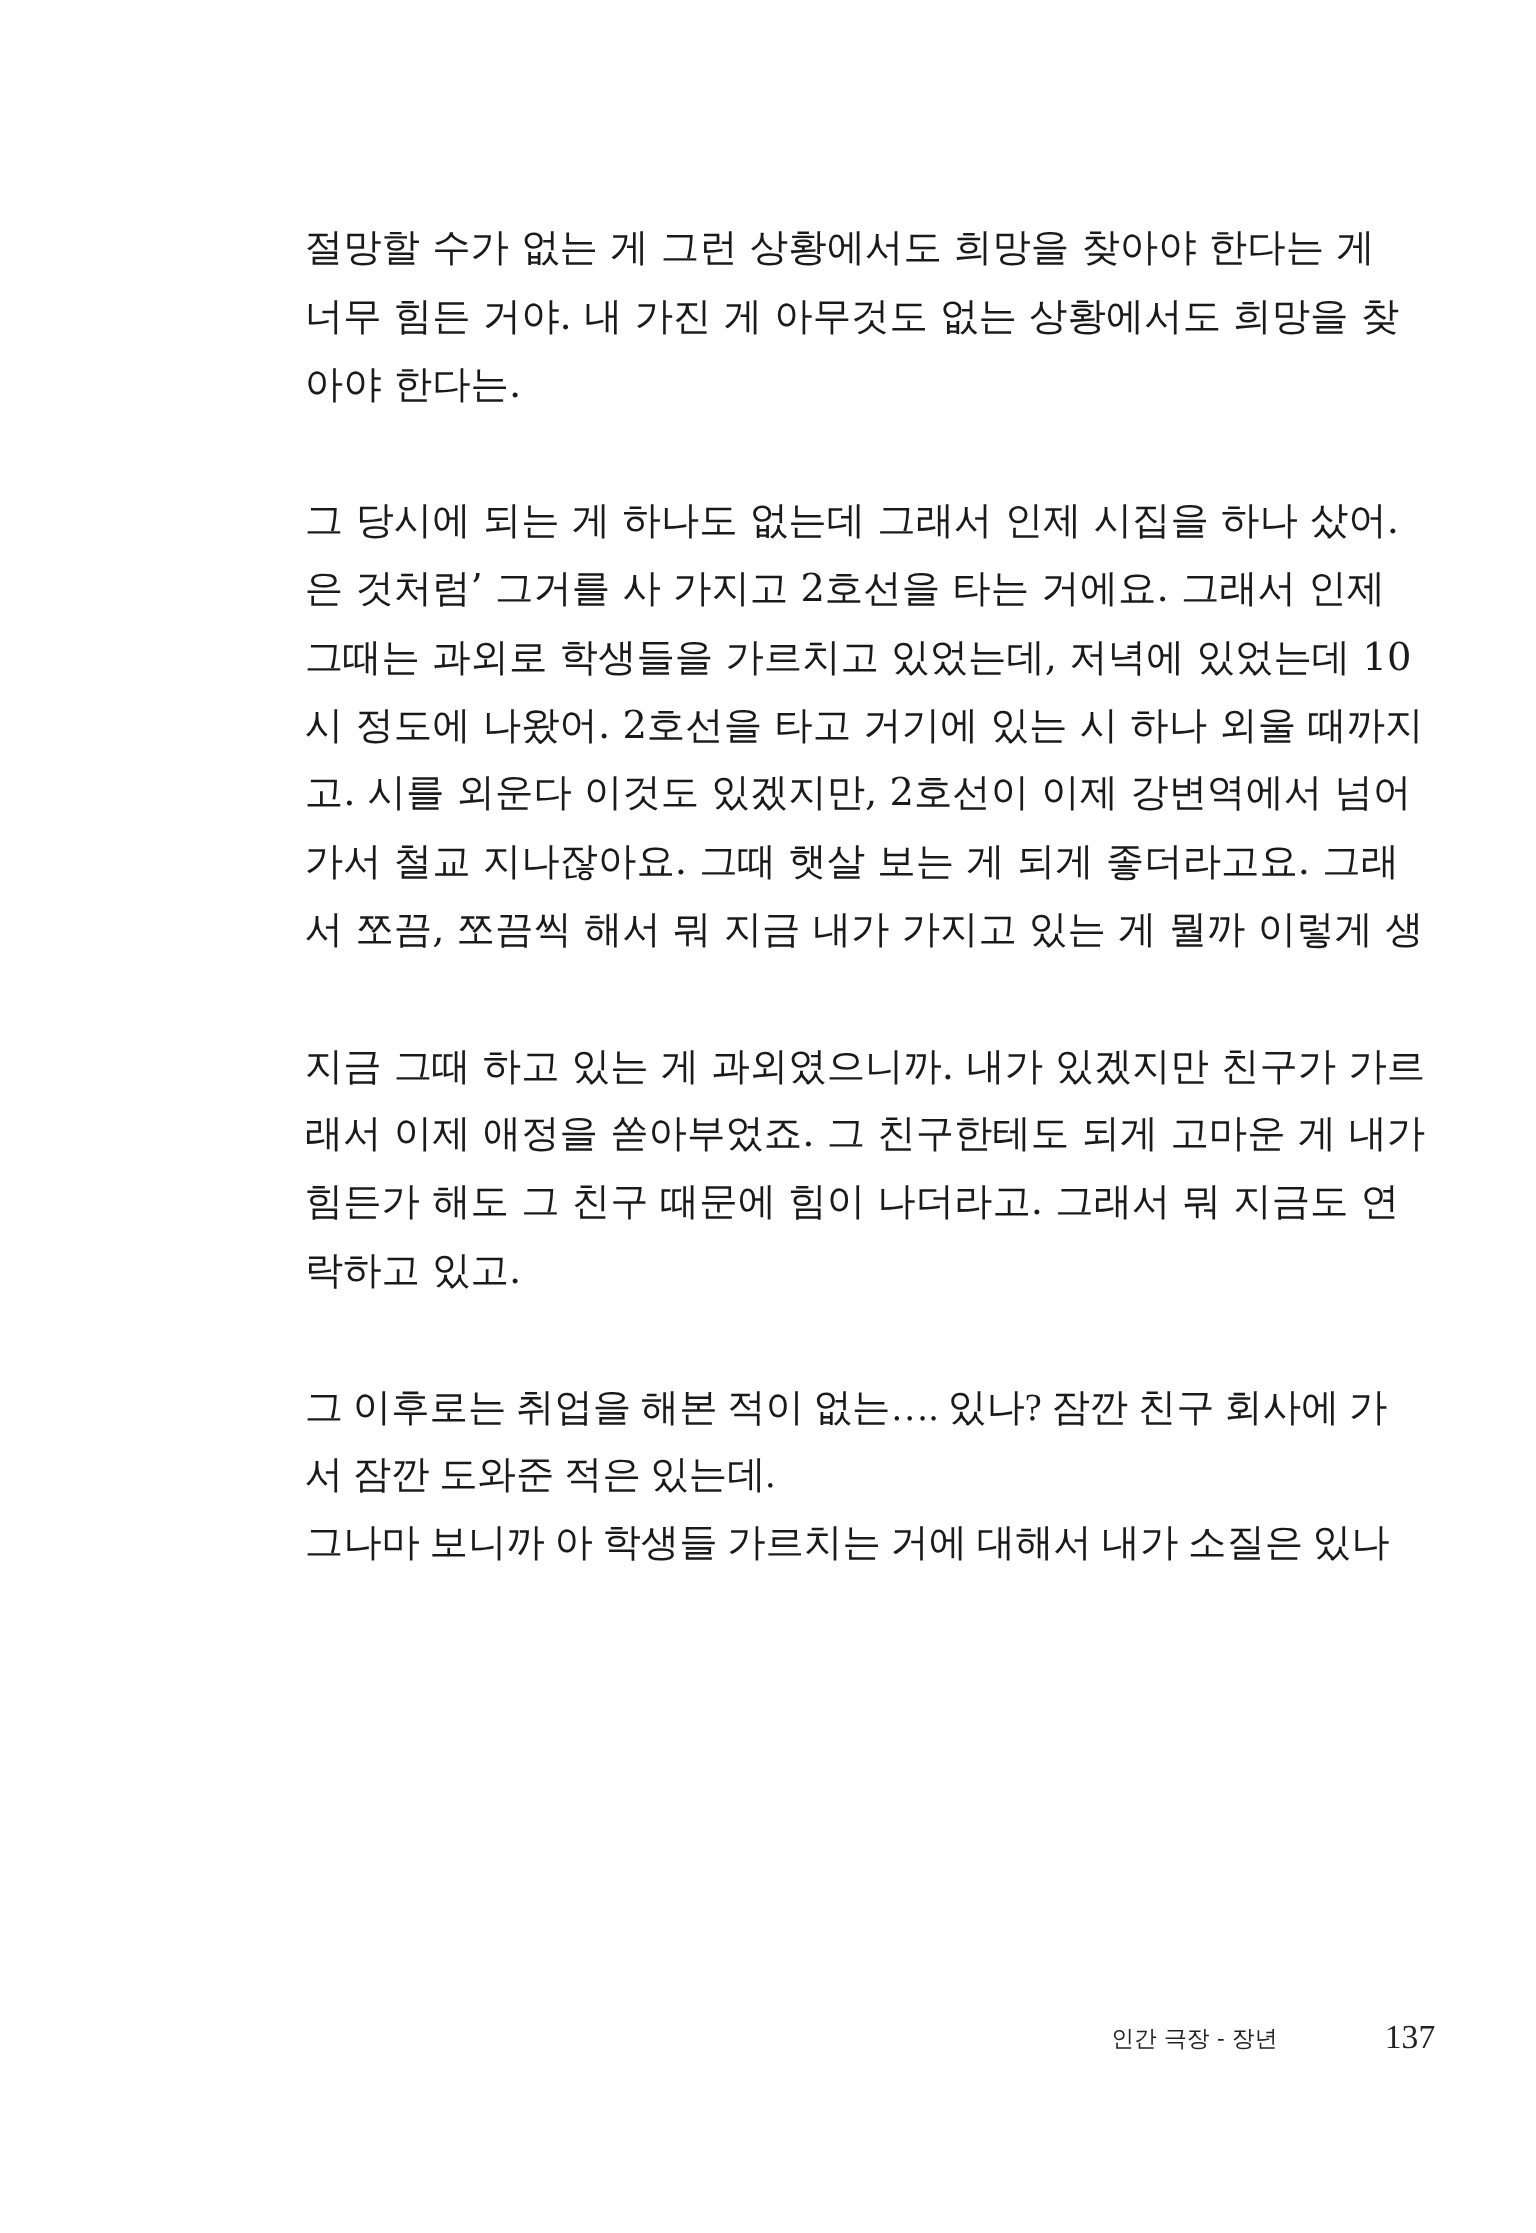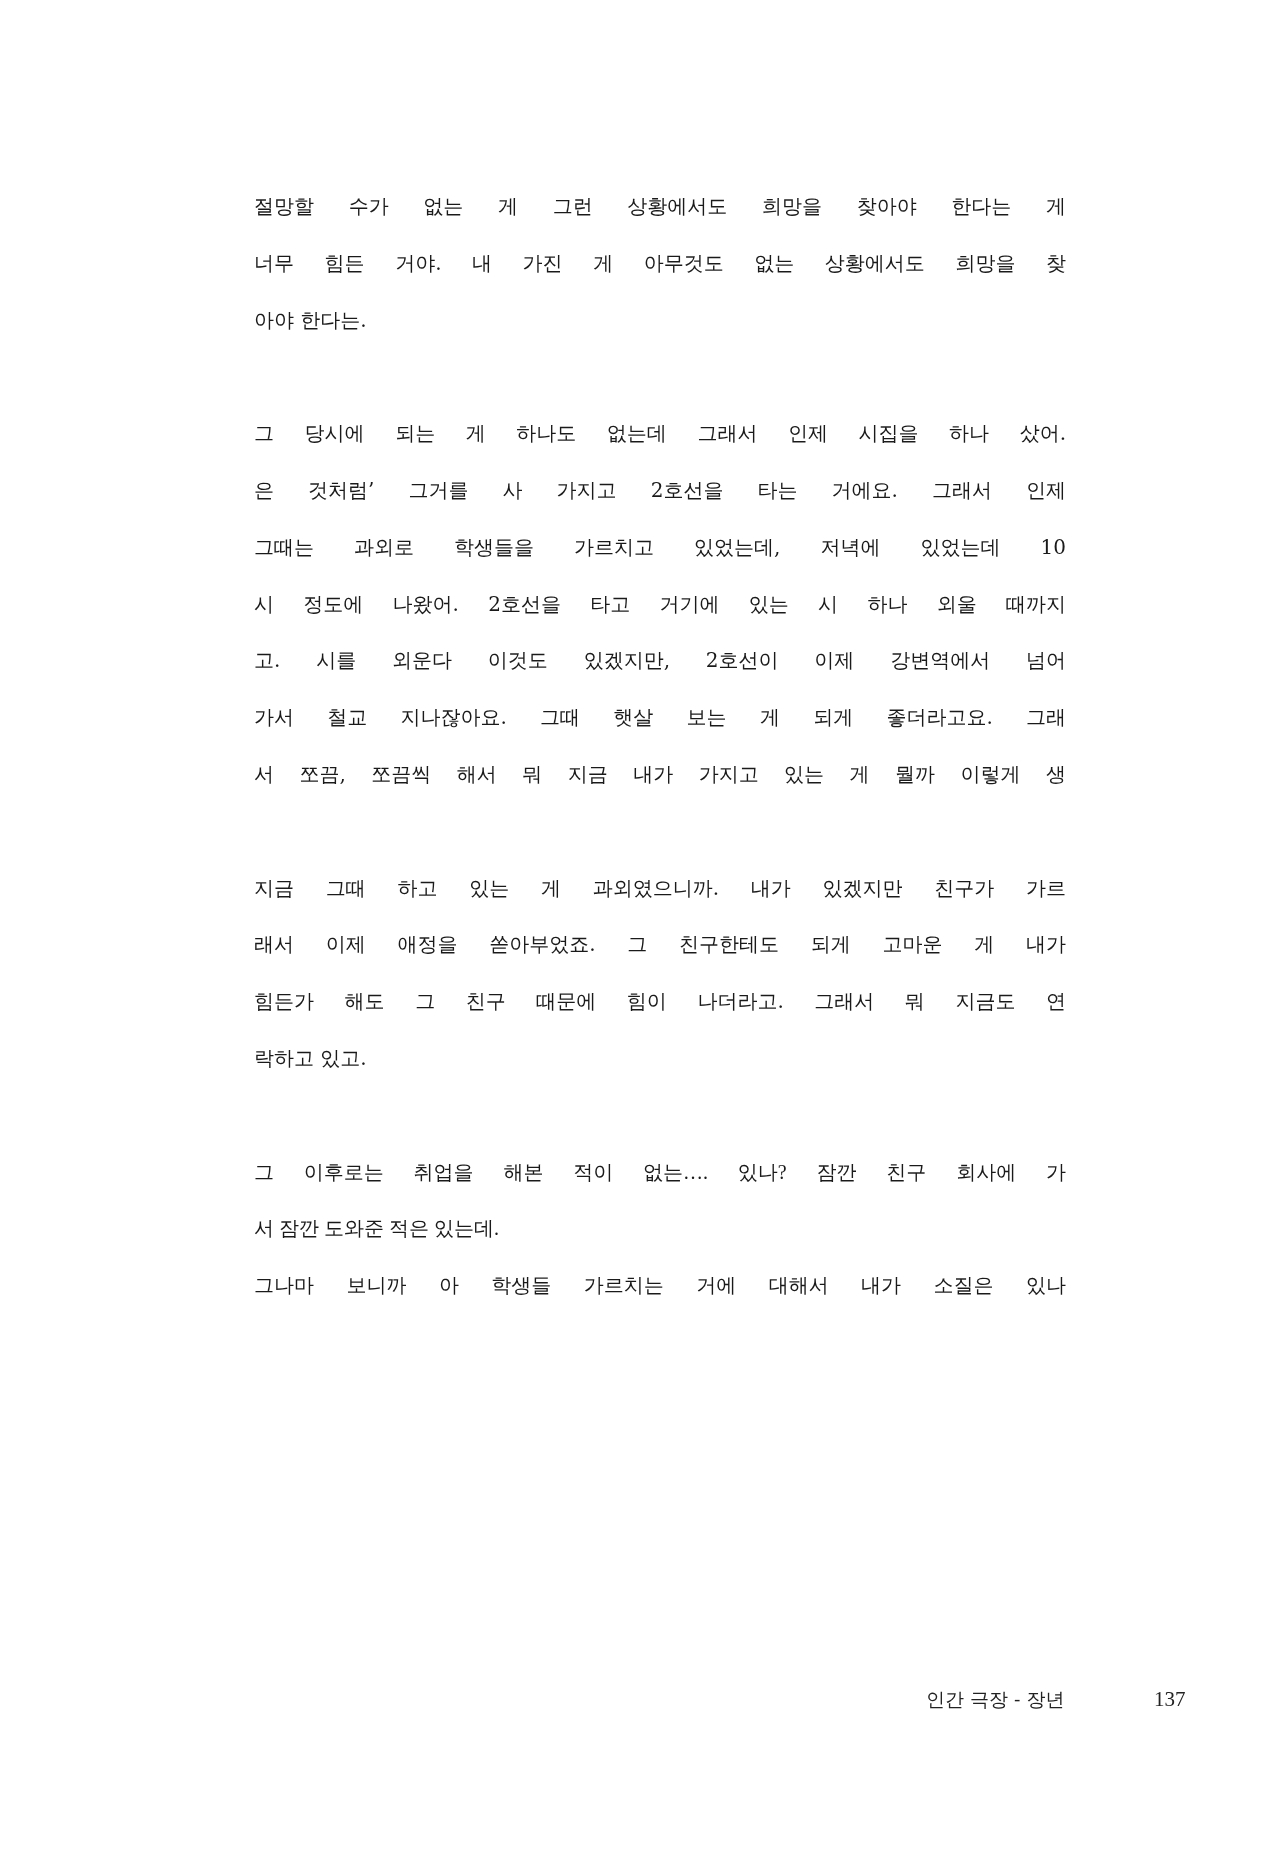--- a/index.html
+++ b/index.html
@@ -25,21 +25,21 @@
       margin: 0 0 56.8px 0;
     }
     .para.no-gap {
       margin-bottom: 0;
       font-family: Liberation Serif, serif;
     }
     .line {
       display: block;
       height: 56.8px;
       line-height: 56.8px;
-      font-size: 20px;
+      font-size: 32px;
       white-space: nowrap;
       text-align: justify;
       text-align-last: justify;
       letter-spacing: 0;
     }
     .line.last {
       text-align: center;
       text-align-last: left;
     }
     .footer {
@@ -53,21 +53,21 @@
       color: #222222;
     }
     .footer .running-title {
       position: absolute;
       left: 926px;
     }
     .footer .page-number {
       position: absolute;
       left: 1154px;
       font-family: "Liberation Serif", "DejaVu Serif", serif;
-      font-size: 21px;
+      font-size: 28px;
     }
   </style>
 </head>
 <body>
 
 <div class="page">
   <div class="page-body">
 
     <div class="para">
       <span class="line">절망할 수가 없는 게 그런 상황에서도 희망을 찾아야 한다는 게</span>

